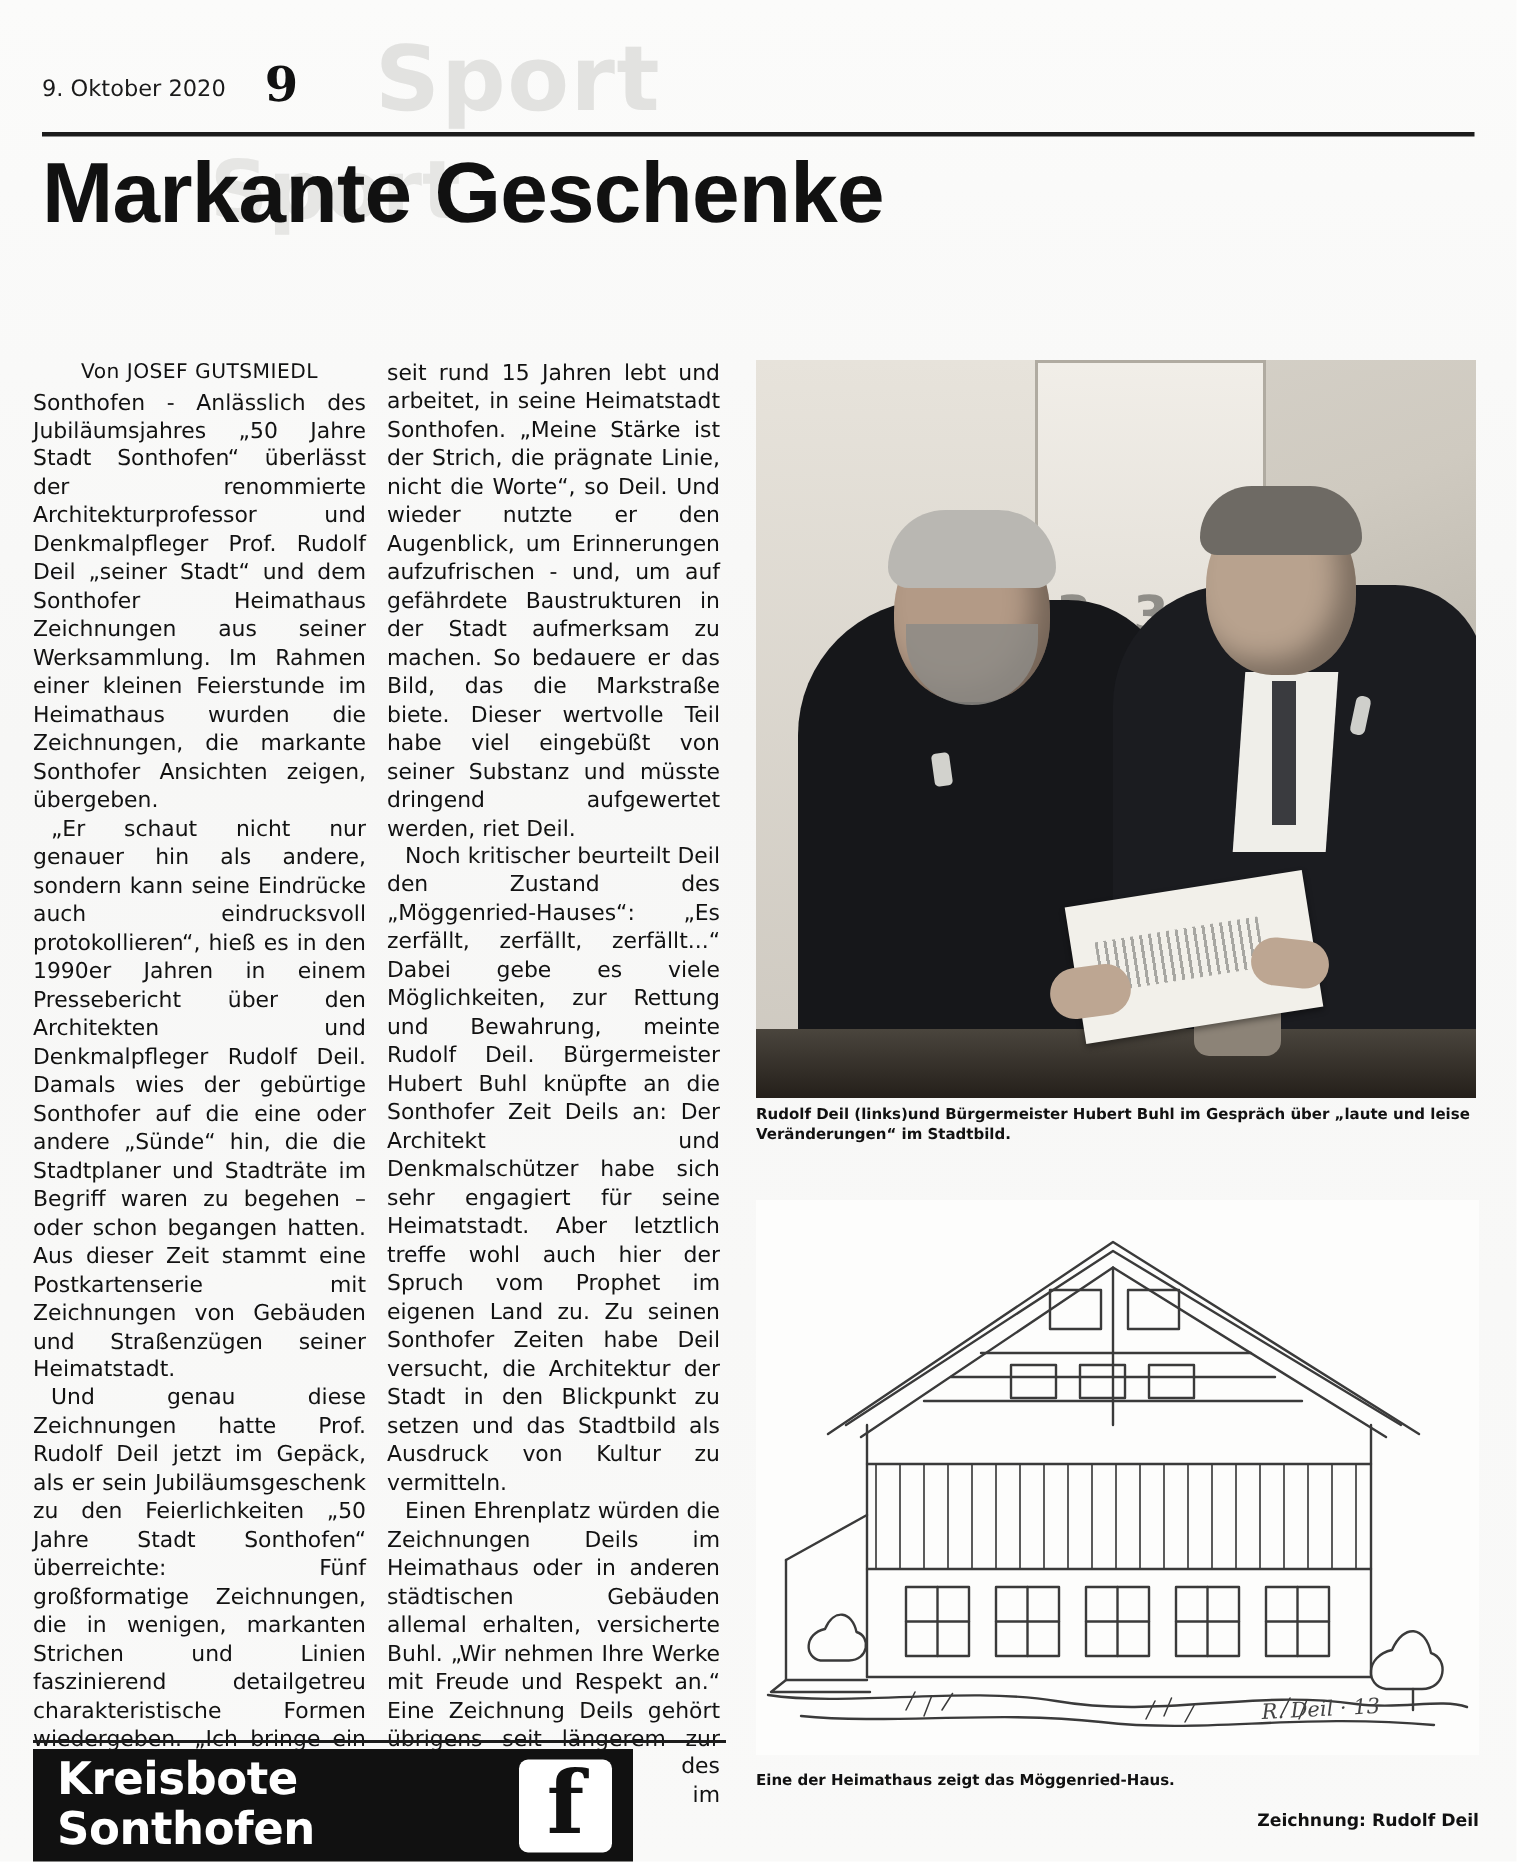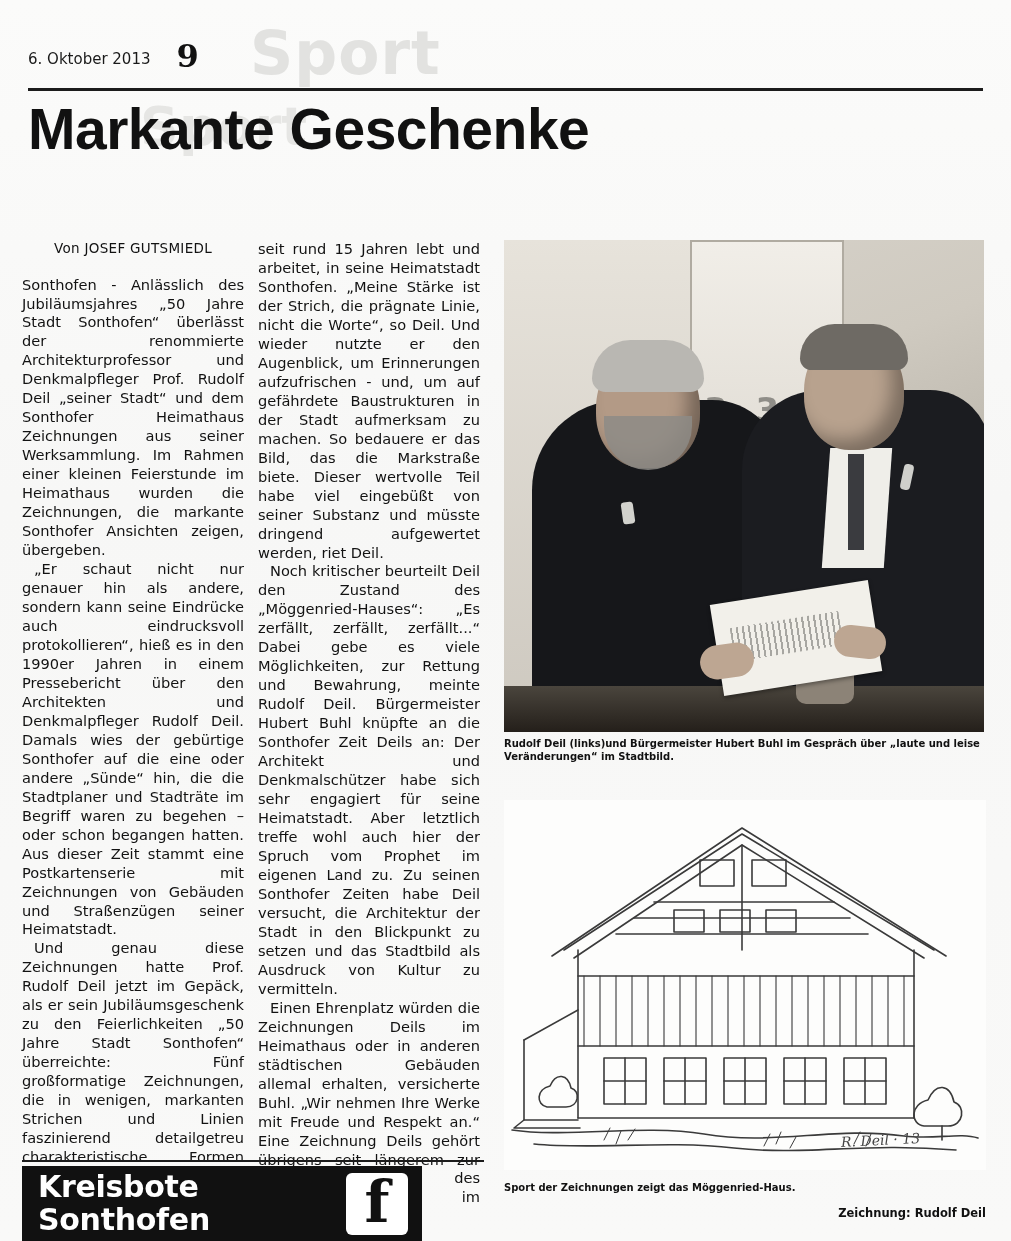--- a/index.html
+++ b/index.html
@@ -80,21 +80,21 @@
     text-align:justify;
     color:#121212;
     hyphens:auto;
   }
   #col1{left:22px;height:920px;}
   #col2{left:258px;height:920px;}
   .col p{margin:0 0 0 0;text-indent:12px;}
   .col p.first{text-indent:0;}
   .byline{
     display:block;text-align:center;font-size:13.5px;letter-spacing:.3px;
-    margin-bottom:18px;
+    margin-bottom:2px;
   }
   
   .photo{
     position:absolute;left:504px;top:240px;width:480px;height:492px;
     background:#2b2b2b;
     overflow:hidden;
   }
   .photo .wall{
     position:absolute;inset:0;
     background:linear-gradient(160deg,#d8d4cc 0%,#cfcac0 35%,#bdb8ae 60%,#9d9890 100%);
@@ -241,21 +241,21 @@
 </head>
 <body>
 
 <div class="page">
 
   <div class="ghost">Sport</div>
   <div class="ghost2">Sport</div>
 
   <div class="masthead">
     <div class="right">
-      <div class="date">6. Oktober 2013</div>
+      <div class="date">9. Oktober 2020</div>
       <div class="pagenum">9</div>
     </div>
   </div>
   <div class="rule"></div>
 
   <div class="headline">Markante Geschenke</div>
 
   <div class="col" id="col1">
     <span class="byline">Von JOSEF GUTSMIEDL</span>
     <p class="first lead">Sonthofen - Anlässlich des Jubiläumsjahres „50 Jahre Stadt Sonthofen“ überlässt der renommierte Architekturprofessor und Denkmalpfleger Prof. Rudolf Deil „seiner Stadt“ und dem Sonthofer Heimathaus Zeichnungen aus seiner Werksammlung. Im Rahmen einer kleinen Feierstunde im Heimathaus wurden die Zeichnungen, die markante Sonthofer Ansichten zeigen, übergeben.</p>
@@ -346,21 +346,21 @@
         <path d="M46 286 c6-14 18-12 21 2 c10 3 8 19-5 19 h-19 c-11-2-11-18 3-21z"></path>
 
         <g stroke-width="1">
           <path d="M100 340 l6 -12 M112 344 l5 -13 M124 340 l7 -11 M260 346 l6 -12 M272 344 l5 -12 M286 348 l6 -11 M350 344 l6 -12 M362 346 l5 -12"></path>
         </g>
       </g>
     </svg>
     <div class="sig">R. Deil · 13</div>
   </div>
 
-  <div class="caption" id="cap2">Sport der Zeichnungen zeigt das Möggenried-Haus.</div>
+  <div class="caption" id="cap2">Eine der Heimathaus zeigt das Möggenried-Haus.</div>
   <div class="credit" id="cred2">Zeichnung: Rudolf Deil</div>
 
   <div class="botline"></div>
   <div class="promo">
     <div class="txt">
       <div>Kreisbote Sonthofen</div>
     </div>
     <div class="fb"></div>
   </div>
 

